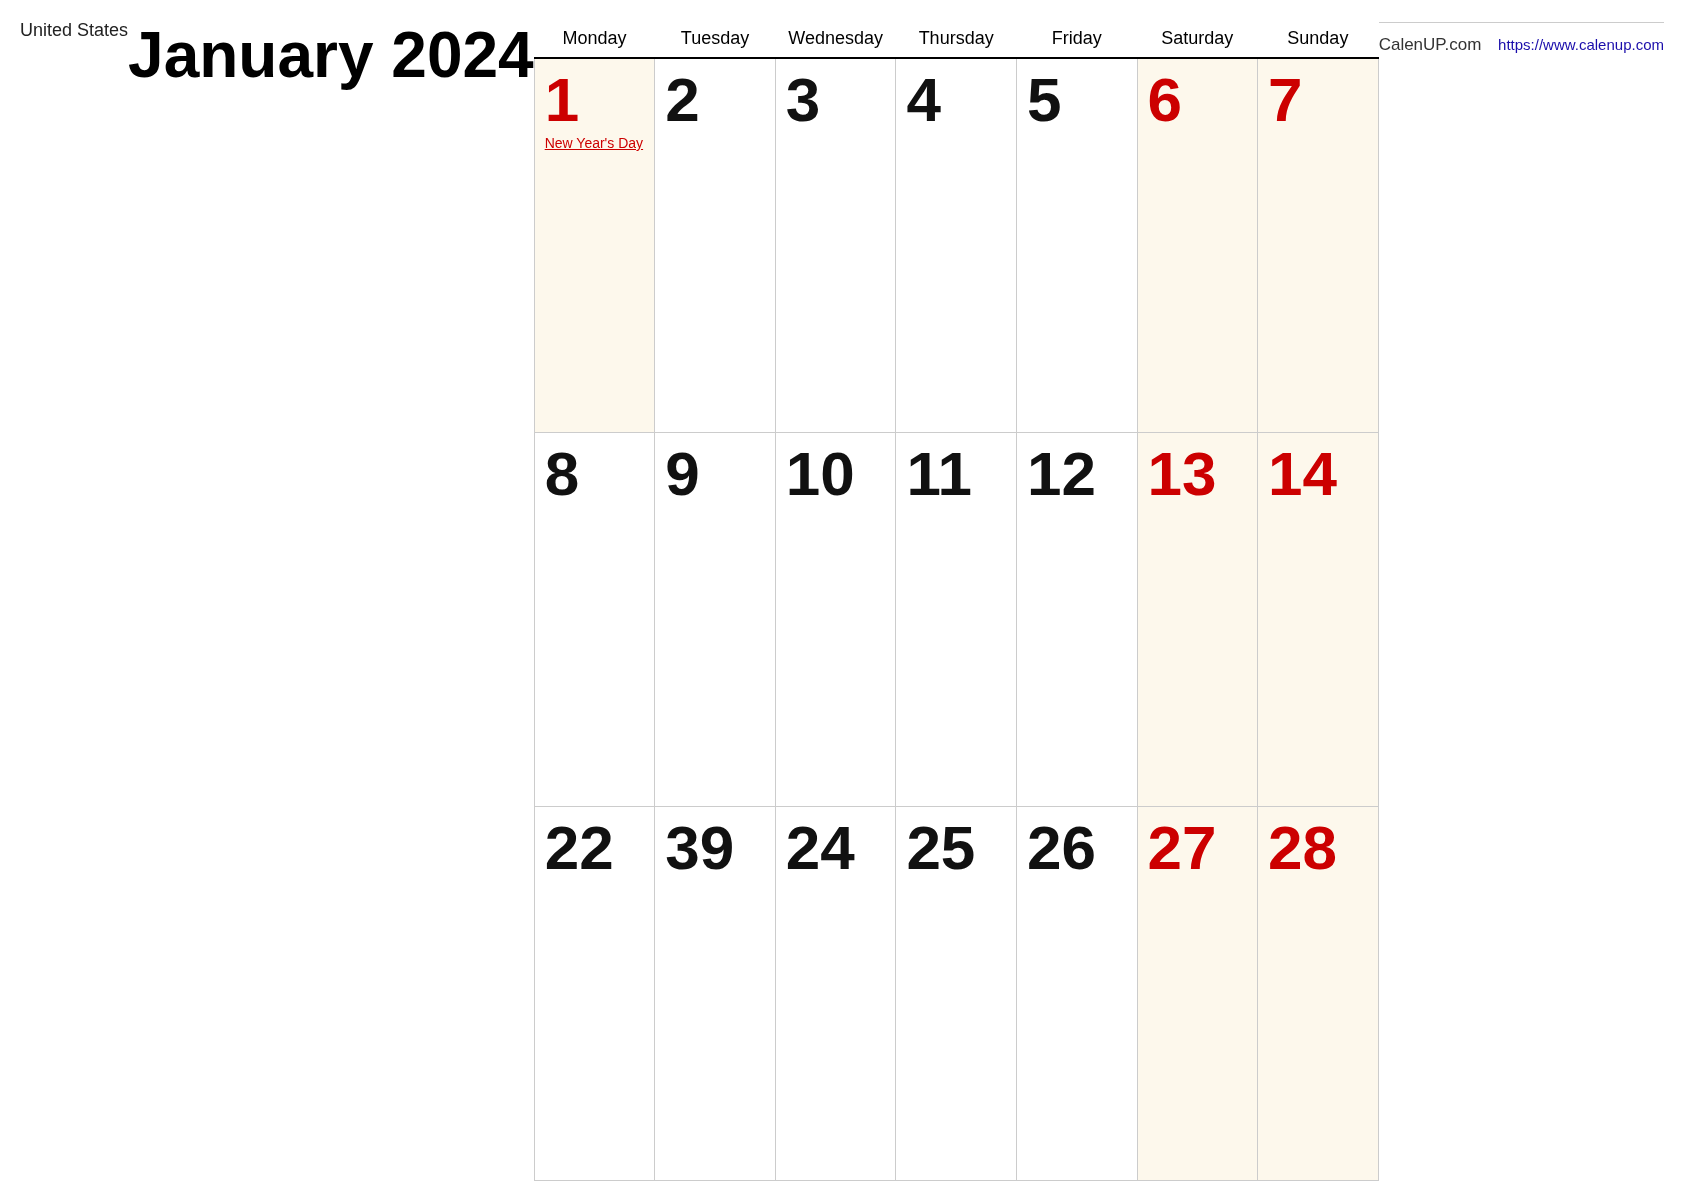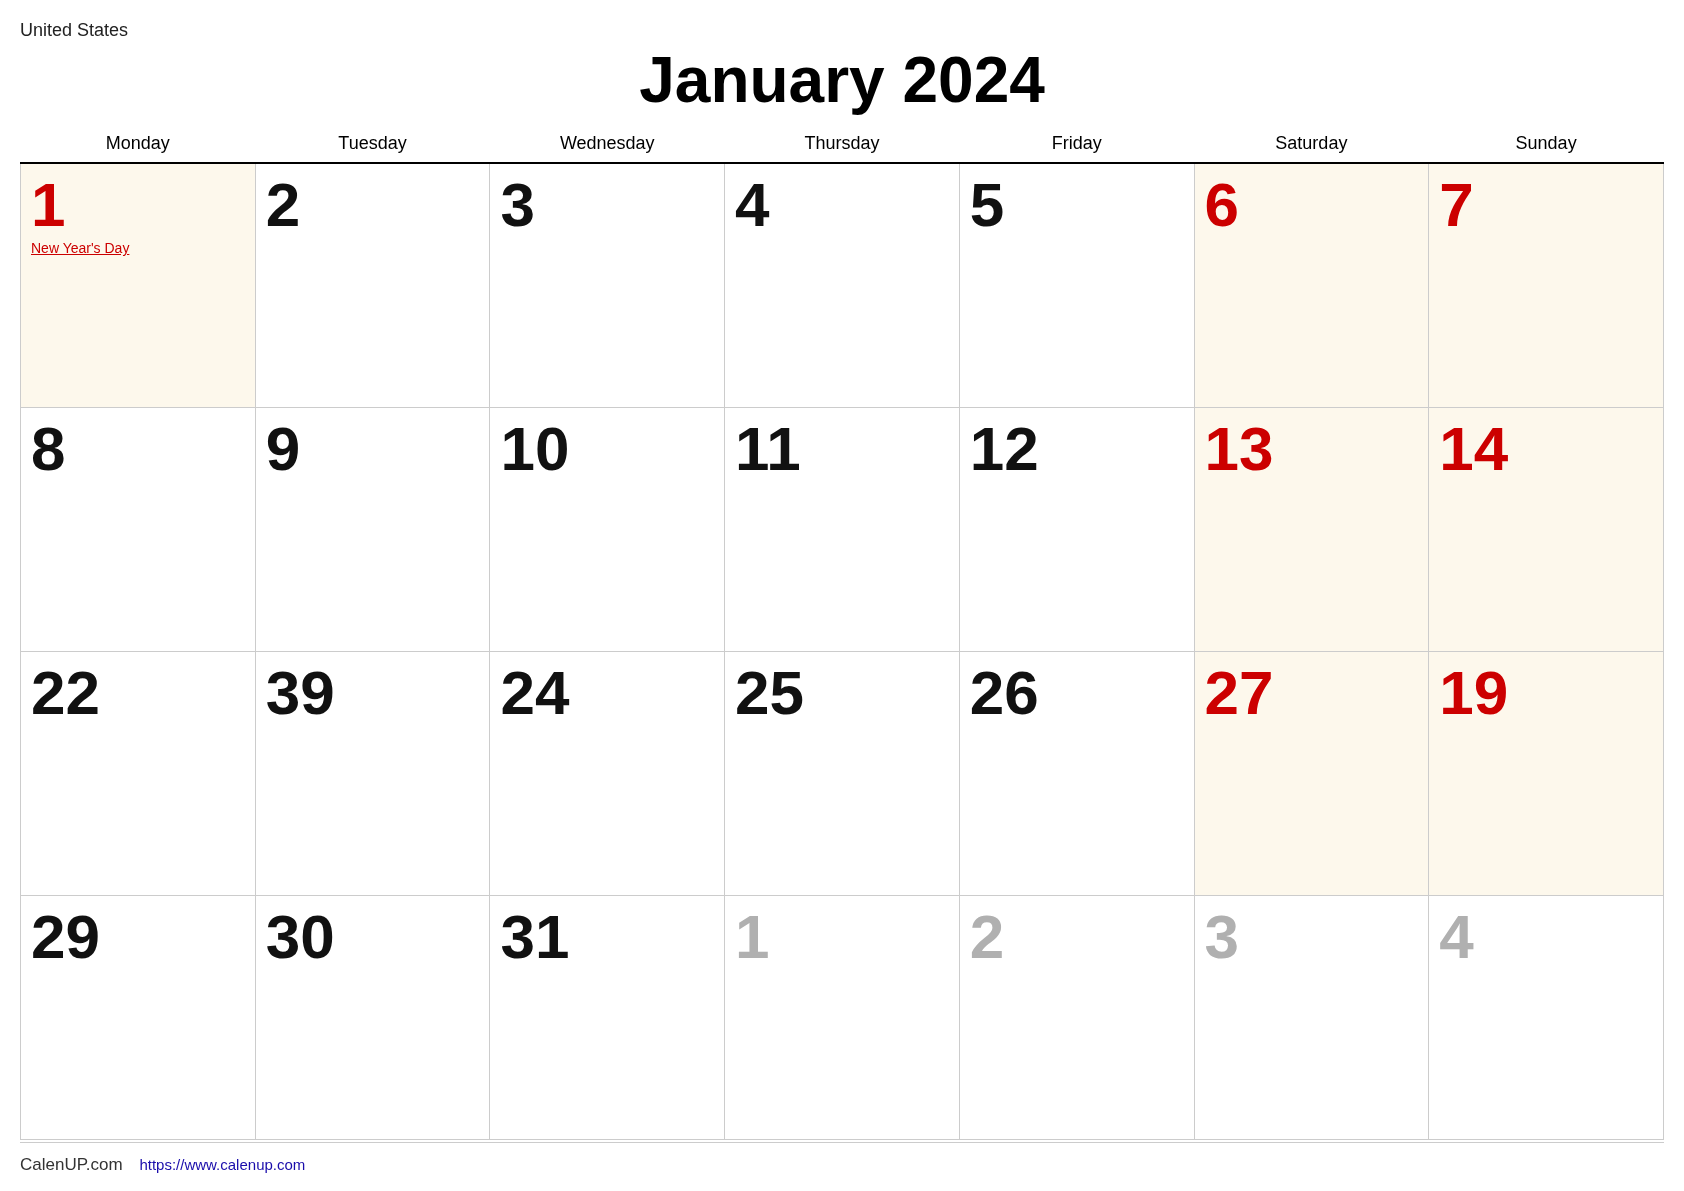--- a/index.html
+++ b/index.html
@@ -7,21 +7,21 @@
       background: #fff;
       font-family: Arial, Helvetica, sans-serif;
       width: 1684px;
       min-height: 1191px;
     }
     .page {
       width: 1684px;
       min-height: 1191px;
       padding: 20px 20px 10px 20px;
       display: flex;
-      flex-direction: column;
+      flex-direction: row;
     }
     .country-label {
       font-size: 18px;
       color: #222;
       margin-bottom: 4px;
     }
     .calendar-title {
       text-align: center;
       font-size: 64px;
       font-weight: 900;
@@ -166,44 +166,21 @@
           <td>
             <span class="day-number black">25</span>
           </td>
           <td>
             <span class="day-number black">26</span>
           </td>
           <td class="weekend-bg">
             <span class="day-number red">27</span>
           </td>
           <td class="weekend-bg">
-            <span class="day-number red">19</span>
-          </td>
-        </tr>
-        <tr>
-          <td>
-            <span class="day-number black">29</span>
-          </td>
-          <td>
-            <span class="day-number black">30</span>
-          </td>
-          <td>
-            <span class="day-number black">31</span>
-          </td>
-          <td>
-            <span class="day-number gray">1</span>
-          </td>
-          <td>
-            <span class="day-number gray">2</span>
-          </td>
-          <td>
-            <span class="day-number gray">3</span>
-          </td>
-          <td>
-            <span class="day-number gray">4</span>
+            <span class="day-number red">28</span>
           </td>
         </tr>
       </tbody>
   </table>
 
   <div class="footer">
     <span>CalenUP.com</span>
     <span class="footer-link">https://www.calenup.com</span>
   </div>
 </div>

